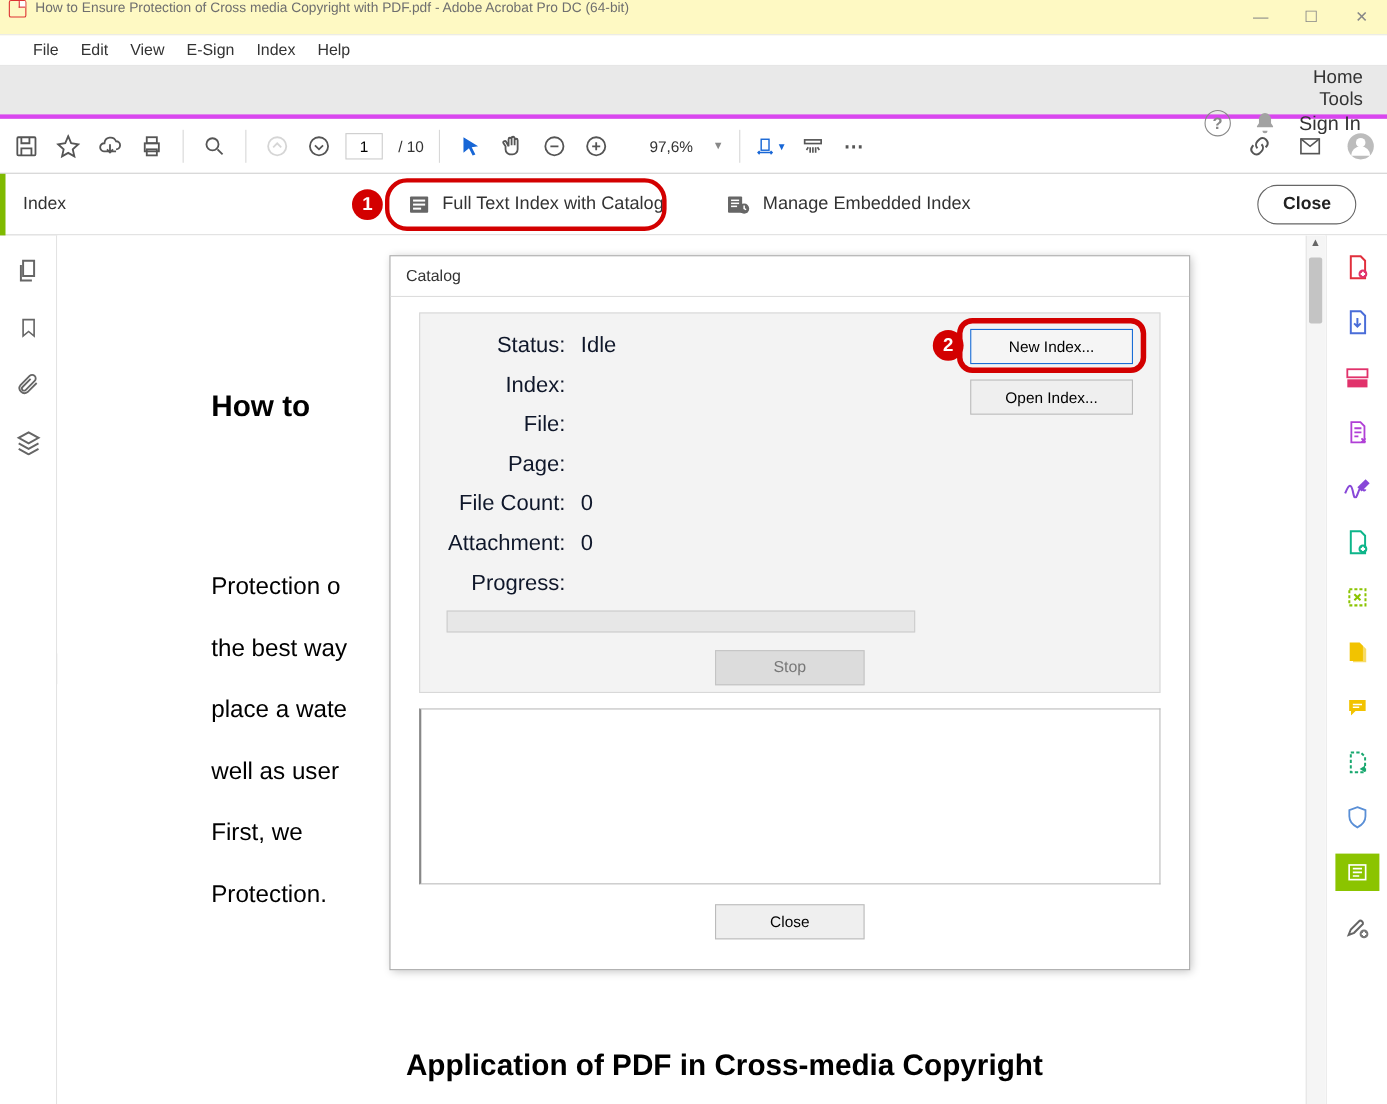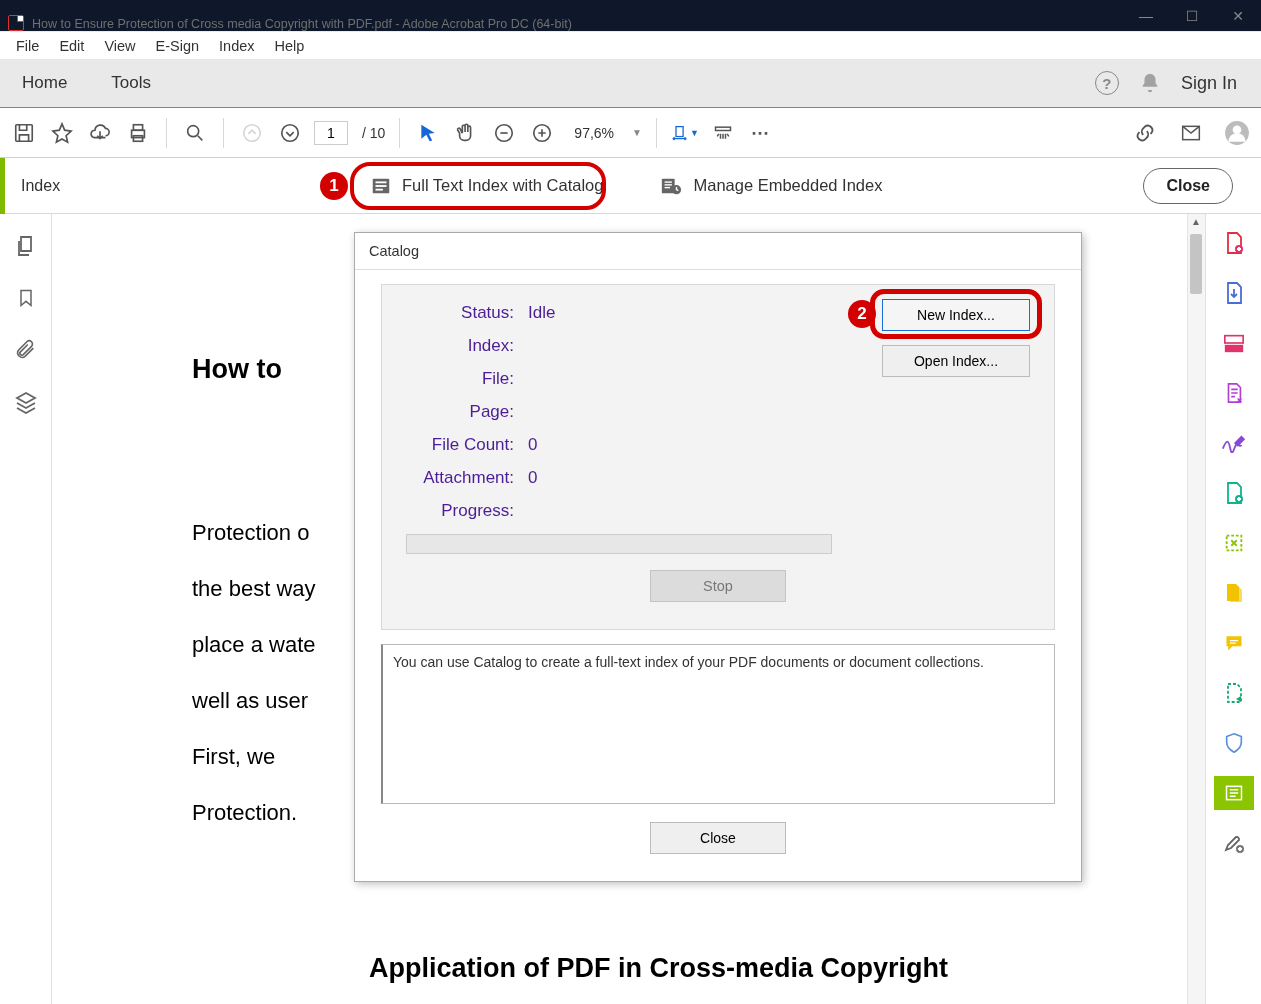--- a/index.html
+++ b/index.html
@@ -1,45 +1,45 @@
 <!DOCTYPE html>
 <html><head>
 <meta charset="utf-8">
 <style>
 * { box-sizing: border-box; margin: 0; padding: 0; font-family: "Segoe UI", Arial, sans-serif; }
 body { width: 1261px; height: 1004px; background: #fff; overflow: hidden; position: relative; }
 
 
-.titlebar { height: 32px; background: #0f172a; display: flex; align-items: flex-end; padding-left: 8px; color: #6f6f6f; font-size: 12.5px; border-bottom: 1px solid #eaeaea; }
+.titlebar { height: 32px; background: #fef9c3; display: flex; align-items: flex-start; padding-left: 8px; color: #6f6f6f; font-size: 12.5px; border-bottom: 1px solid #eaeaea; }
 .titlebar .app-icon { width: 16px; height: 16px; border: 1.5px solid #d33; border-radius: 2px; margin-right: 8px; position: relative; }
 .titlebar .app-icon::before { content: ""; position: absolute; top: 0; right: 0; width: 5px; height: 5px; background: #fff; border-left: 1.5px solid #d33; border-bottom: 1.5px solid #d33; }
 .titlebar .win-controls { margin-left: auto; display: flex; }
 .titlebar .win-btn { width: 46px; height: 30px; display: flex; align-items: center; justify-content: center; color: #888; font-size: 14px; }
 
 
-.menubar { height: 28px; display: flex; align-items: center; padding-left: 6px; font-size: 14.5px; color: #333; border-bottom: 1px solid #e6e6e6; }
+.menubar { height: 28px; display: flex; align-items: center; padding-left: 20px; font-size: 14.5px; color: #333; border-bottom: 1px solid #e6e6e6; }
 .menubar span { padding: 4px 10px; }
 
 
-.tabrow { height: 48px; background: #e9e9e9; display: flex; align-items: flex-end; border-bottom: 1px solid #d946ef; position: relative; }
+.tabrow { height: 48px; background: #e9e9e9; display: flex; align-items: flex-end; border-bottom: 4px solid #d946ef; position: relative; flex-direction: column; }
 .tabrow .bigtab { padding: 0 22px; height: 48px; display: flex; align-items: center; font-size: 17px; color: #333; }
 .tabrow .doctab { background: #fff; height: 44px; display: flex; align-items: center; padding: 0 14px; font-size: 15px; color: #333; border: 1px solid #d0d0d0; border-bottom: none; border-top-left-radius: 3px; border-top-right-radius: 3px; margin-left: 4px; }
 .tabrow .doctab .close-x { margin-left: 8px; color: #555; font-size: 14px; }
 .tabrow .right-group { margin-left: auto; display: flex; align-items: center; height: 48px; padding-right: 24px; gap: 20px; }
 .tabrow .help-icon { width: 24px; height: 24px; border: 1.8px solid #888; border-radius: 50%; display: flex; align-items: center; justify-content: center; color: #888; font-size: 15px; font-weight: bold; }
 .tabrow .bell-icon svg { fill: #a2a2a2; }
 .tabrow .signin { font-size: 18px; color: #333; }
 
 
 .toolbar { height: 50px; border-bottom: 1px solid #d0d0d0; display: flex; align-items: center; padding: 0 10px; gap: 10px; }
 .toolbar .sep { width: 1px; height: 30px; background: #d8d8d8; margin: 0 4px; }
 .toolbar .tool-icon { width: 28px; height: 28px; display: flex; align-items: center; justify-content: center; color: #555; }
 .toolbar .page-input { width: 34px; height: 24px; border: 1px solid #ccc; text-align: center; font-size: 14px; }
 .toolbar .page-total { font-size: 14px; color: #333; margin-left: 4px; }
-.toolbar .zoom-val { font-size: 14px; color: #333; margin-left: 8px; }
+.toolbar .zoom-val { font-size: 14px; color: #333; margin-left: 24px; }
 .toolbar .zoom-caret { margin-left: 8px; color: #888; font-size: 10px; }
 .toolbar .right-tools { margin-left: auto; display: flex; align-items: center; gap: 18px; }
 
 
 .subbar { height: 56px; border-bottom: 1px solid #d8d8d8; display: flex; align-items: center; position: relative; }
 .subbar .green-edge { width: 5px; height: 56px; background: #7fba00; }
 .subbar .index-label { font-size: 16px; color: #333; margin-left: 16px; }
 .subbar .tool-group { position: absolute; left: 356px; display: flex; align-items: center; gap: 28px; }
 .subbar .catalog-btn { display: flex; align-items: center; gap: 10px; font-size: 16.5px; color: #333; padding: 8px 14px; }
 .subbar .catalog-btn svg { fill: #666; }
@@ -64,21 +64,21 @@
 .scrollbar-v .arrow-up { position: absolute; top: 2px; left: 3px; font-size: 10px; color: #666; }
 
 .right-rail { width: 56px; background: #fff; border-left: 1px solid #e0e0e0; display: flex; flex-direction: column; align-items: center; padding-top: 12px; gap: 16px; }
 .right-rail .rtool { width: 40px; height: 34px; display: flex; align-items: center; justify-content: center; }
 .right-rail .rtool.active { background: #8bc400; }
 
 
 .dialog { position: absolute; left: 354px; top: 232px; width: 728px; height: 650px; background: #fff; border: 1px solid #aaa; box-shadow: 2px 2px 8px rgba(0,0,0,0.25); }
 .dialog .dlg-title { padding: 10px 14px; font-size: 14.5px; color: #333; border-bottom: 1px solid #ddd; }
 .dialog .panel { margin: 14px 26px 0; border: 1px solid #d8d8d8; background: #f3f3f3; padding: 18px 24px 24px; position: relative; height: 346px; }
-.dialog .row { display: flex; margin-bottom: 13px; font-size: 17px; color: #4c1d95; align-items: flex-end; }
+.dialog .row { display: flex; margin-bottom: 13px; font-size: 20px; color: #0f172a; align-items: flex-end; }
 .dialog .row .lbl { width: 108px; text-align: right; margin-right: 14px; }
 .dialog .btn-col { position: absolute; right: 24px; top: 14px; display: flex; flex-direction: column; gap: 14px; }
 .dialog .dlg-btn { width: 148px; height: 32px; background: #efefef; border: 1px solid #bbb; font-size: 14px; }
 .dialog .dlg-btn.primary { border: 1.8px solid #1a6dd6; background: #f5f5f5; }
 .dialog .btn-highlight { position: absolute; border: 5px solid #d30000; border-radius: 14px; }
 .dialog .btn-marker { position: absolute; width: 28px; height: 28px; background: #d30000; border-radius: 50%; display: flex; align-items: center; justify-content: center; color: #fff; font-weight: bold; font-size: 17px; }
 .dialog .progress-bar { width: 426px; height: 20px; background: #e7e7e7; border: 1px solid #ccc; margin-left: 0; margin-top: 4px; }
 .dialog .stop-btn { width: 136px; height: 32px; background: #dcdcdc; border: 1px solid #c4c4c4; color: #777; margin: 16px auto 0; display: block; font-size: 14.5px; }
 .dialog .info-box { margin: 14px 26px 0; height: 160px; border: 1px solid #bbb; background: #fff; padding: 8px 10px; font-size: 14px; color: #333; line-height: 1.4; overflow: hidden; border-left: 2px solid #888; }
 .dialog .close-row { display: flex; justify-content: center; margin-top: 18px; }
@@ -421,20 +421,19 @@
 
     <div class="btn-col">
       <button class="dlg-btn primary">New Index...</button>
       <button class="dlg-btn">Open Index...</button>
     </div>
     <div class="btn-highlight" style="right:12px;top:4px;width:172px;height:50px"></div>
     <div class="btn-marker" style="right:178px;top:15px">2</div>
   </div>
 
   <div class="info-box">
-    <div>You can use Catalog to create a full-text index of your PDF documents or document collections.</div>
     <div style="height:12px"></div>
   </div>
 
   <div class="close-row">
     <button class="dlg-btn">Close</button>
   </div>
 </div>
 
 </body></html>

